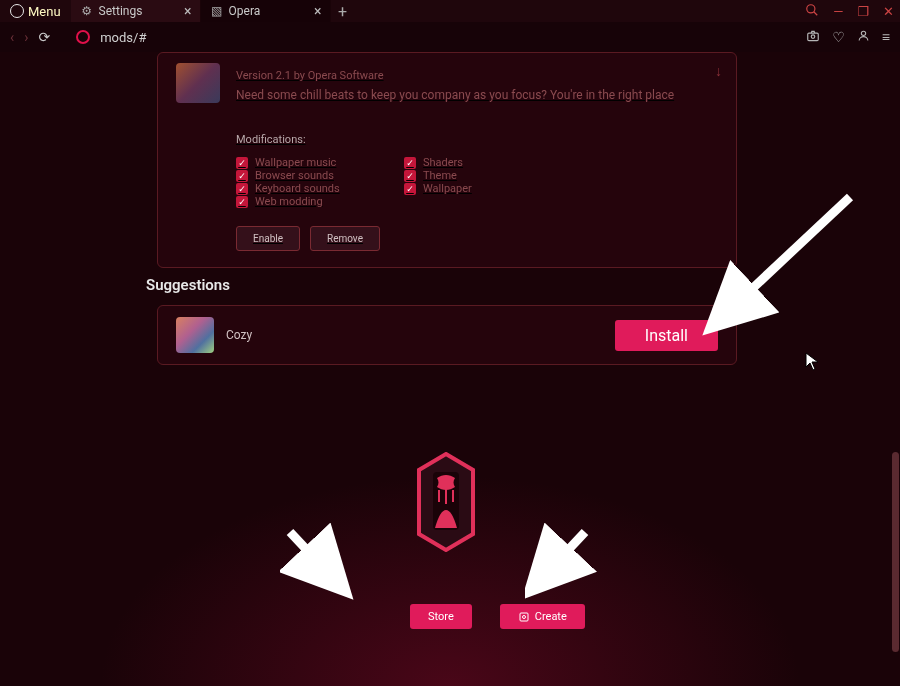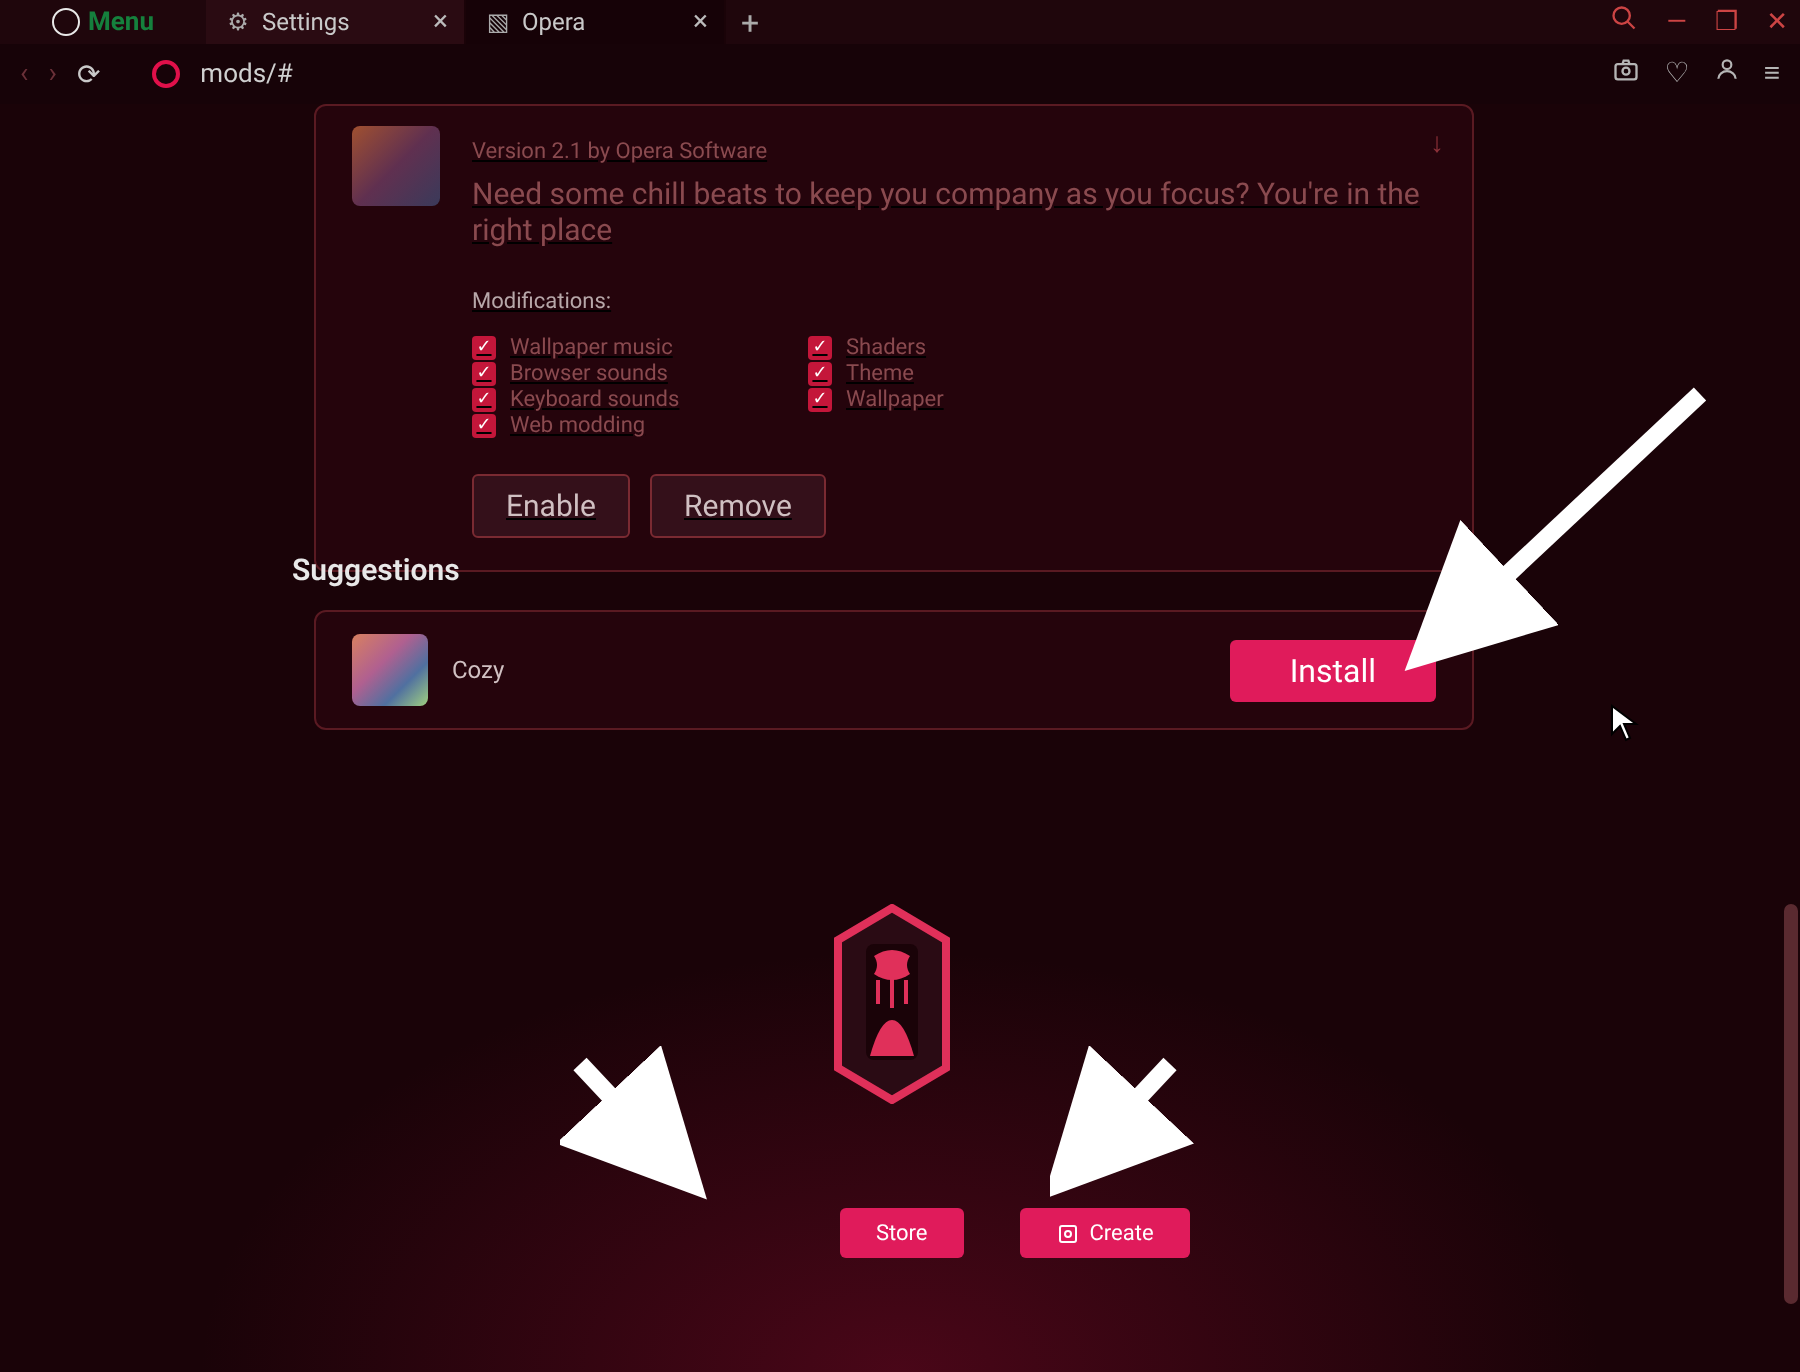--- a/index.html
+++ b/index.html
@@ -1,21 +1,21 @@
 <!DOCTYPE html>
 <html><head>
 <meta charset="utf-8">
 <style>
 * { margin: 0; padding: 0; box-sizing: border-box; font-family: -apple-system, BlinkMacSystemFont, "Segoe UI", Roboto, Arial, sans-serif; }
 html, body { width: 900px; height: 686px; overflow: hidden; background: #1a0308; }
 .window { width: 900px; height: 686px; position: relative; background: #1a0308; overflow: hidden; }
 
 
 .titlebar { height: 22px; background: #1f060c; display: flex; align-items: center; position: relative; }
-.menu-btn { display: flex; align-items: center; gap: 4px; padding: 0 26px; color: #15803d; font-size: 13px; height: 100%; cursor: pointer; font-weight: bold; }
+.menu-btn { display: flex; align-items: center; gap: 4px; padding: 0 10px; color: #fef9c3; font-size: 13px; height: 100%; cursor: pointer; }
 .opera-logo { width: 14px; height: 14px; border: 1.5px solid #e8e8e8; border-radius: 50%; }
 .tab { display: flex; align-items: center; height: 100%; padding: 0 8px 0 10px; gap: 6px; color: #c9c9c9; font-size: 12px; background: #2a0b12; border-right: 1px solid #1a0308; min-width: 130px; }
 .tab.active { background: #160207; }
 .tab-icon { width: 12px; height: 12px; display: inline-flex; align-items: center; justify-content: center; color: #aaa; }
 .tab-close { margin-left: auto; color: #bbb; font-size: 14px; cursor: pointer; line-height: 1; }
 .newtab { width: 24px; display: flex; align-items: center; justify-content: center; color: #aaa; font-size: 16px; cursor: pointer; }
 .winctrls { position: absolute; right: 6px; top: 0; height: 100%; display: flex; align-items: center; gap: 14px; color: #c44; }
 .winctrls span { font-size: 13px; cursor: pointer; }
 .wc-search { color: #c44; font-size: 14px; }
 
@@ -32,40 +32,40 @@
 .content { position: absolute; top: 52px; left: 0; right: 0; bottom: 0; overflow: hidden; background: radial-gradient(ellipse 500px 300px at 50% 100%, rgba(120,10,40,0.5) 0%, rgba(120,10,40,0) 70%), #1a0308; }
 .scroll { position: absolute; right: 0; top: 0; bottom: 0; width: 10px; }
 .scroll-thumb { position: absolute; right: 1px; top: 400px; width: 7px; height: 200px; background: #5a2a30; border-radius: 4px; }
 
 
 .mod-card { position: absolute; left: 157px; top: 0; width: 580px; border: 1px solid #5a1a22; border-radius: 6px; background: rgba(60,10,20,0.35); padding: 16px 18px 16px 18px; }
 .mod-head { display: flex; gap: 16px; text-decoration: underline; }
 .mod-thumb { width: 44px; height: 40px; background: linear-gradient(135deg, #a05030, #603050 50%, #3a3a5a); border-radius: 4px; position: relative; top: -6px; }
 .mod-info { flex: 1; }
 .mod-ver { font-size: 11px; color: #8a4a4f; margin-bottom: 6px; }
-.mod-desc { font-size: 15px; color: #8a4a4f; margin-bottom: 20px; }
+.mod-desc { font-size: 12px; color: #8a4a4f; margin-bottom: 31px; }
 .mods-title { font-size: 11px; color: #b7a7a9; margin-bottom: 10px; }
 .check-grid { display: grid; grid-template-columns: 150px 150px; gap: 2px 18px; }
 .check-item { display: flex; align-items: center; gap: 7px; font-size: 11px; color: #8a4a4f; }
 .chk { width: 12px; height: 12px; background: #c4163a; display: flex; align-items: center; justify-content: center; color: #fff; font-size: 9px; border-radius: 2px; }
 .mod-actions { display: flex; gap: 10px; margin-top: 18px; margin-left: 0px; }
-.btn-outline { border: 1px solid #7a2a32; background: #34101a; color: #d0c0c2; font-size: 15px; padding: 6px 16px; border-radius: 3px; cursor: pointer; }
+.btn-outline { border: 1px solid #7a2a32; background: #34101a; color: #d0c0c2; font-size: 10px; padding: 6px 16px; border-radius: 3px; cursor: pointer; }
 .dl-icon { position: absolute; right: 14px; top: 10px; color: #8a3038; font-size: 14px; }
 
 
 .sugg-title { position: absolute; left: 146px; top: 224px; color: #e8e8e8; font-size: 15px; font-weight: 600; }
 .sugg-card { position: absolute; left: 157px; top: 253px; width: 580px; height: 60px; border: 1px solid #5a1a22; border-radius: 6px; background: rgba(60,10,20,0.35); display: flex; align-items: center; padding: 16px 18px; }
 .sugg-thumb { width: 38px; height: 36px; background: linear-gradient(135deg,#d88060,#b06090 40%,#5070a0 70%,#a0d080); border-radius: 4px; }
 .sugg-name { margin-left: 12px; color: #d0c0c2; font-size: 12px; }
 .btn-pink { margin-left: auto; background: #e01b5b; color: #fff; font-size: 16px; padding: 6px 30px; border: none; border-radius: 3px; cursor: pointer; }
 
 
 .emblem { position: absolute; left: 415px; top: 400px; width: 62px; height: 100px; }
 .emblem-hex { width: 62px; height: 100px; }
-.bottom-btns { position: absolute; left: 384px; top: 552px; display: flex; gap: 28px; padding-left: 36px; }
+.bottom-btns { position: absolute; left: 374px; top: 552px; display: flex; gap: 28px; padding-left: 36px; }
 .btn-pink-sm { background: #e01b5b; color: #fff; font-size: 11px; padding: 6px 18px; border: none; border-radius: 3px; cursor: pointer; display: inline-flex; align-items: center; gap: 5px; }
 .create-icon { width: 12px; height: 12px; display:inline-block; }
 
 
 .arrow { position: absolute; pointer-events: none; }
 .arrow svg { display: block; }
 
 
 .cursor { position: absolute; left: 805px; top: 300px; }
 </style>

